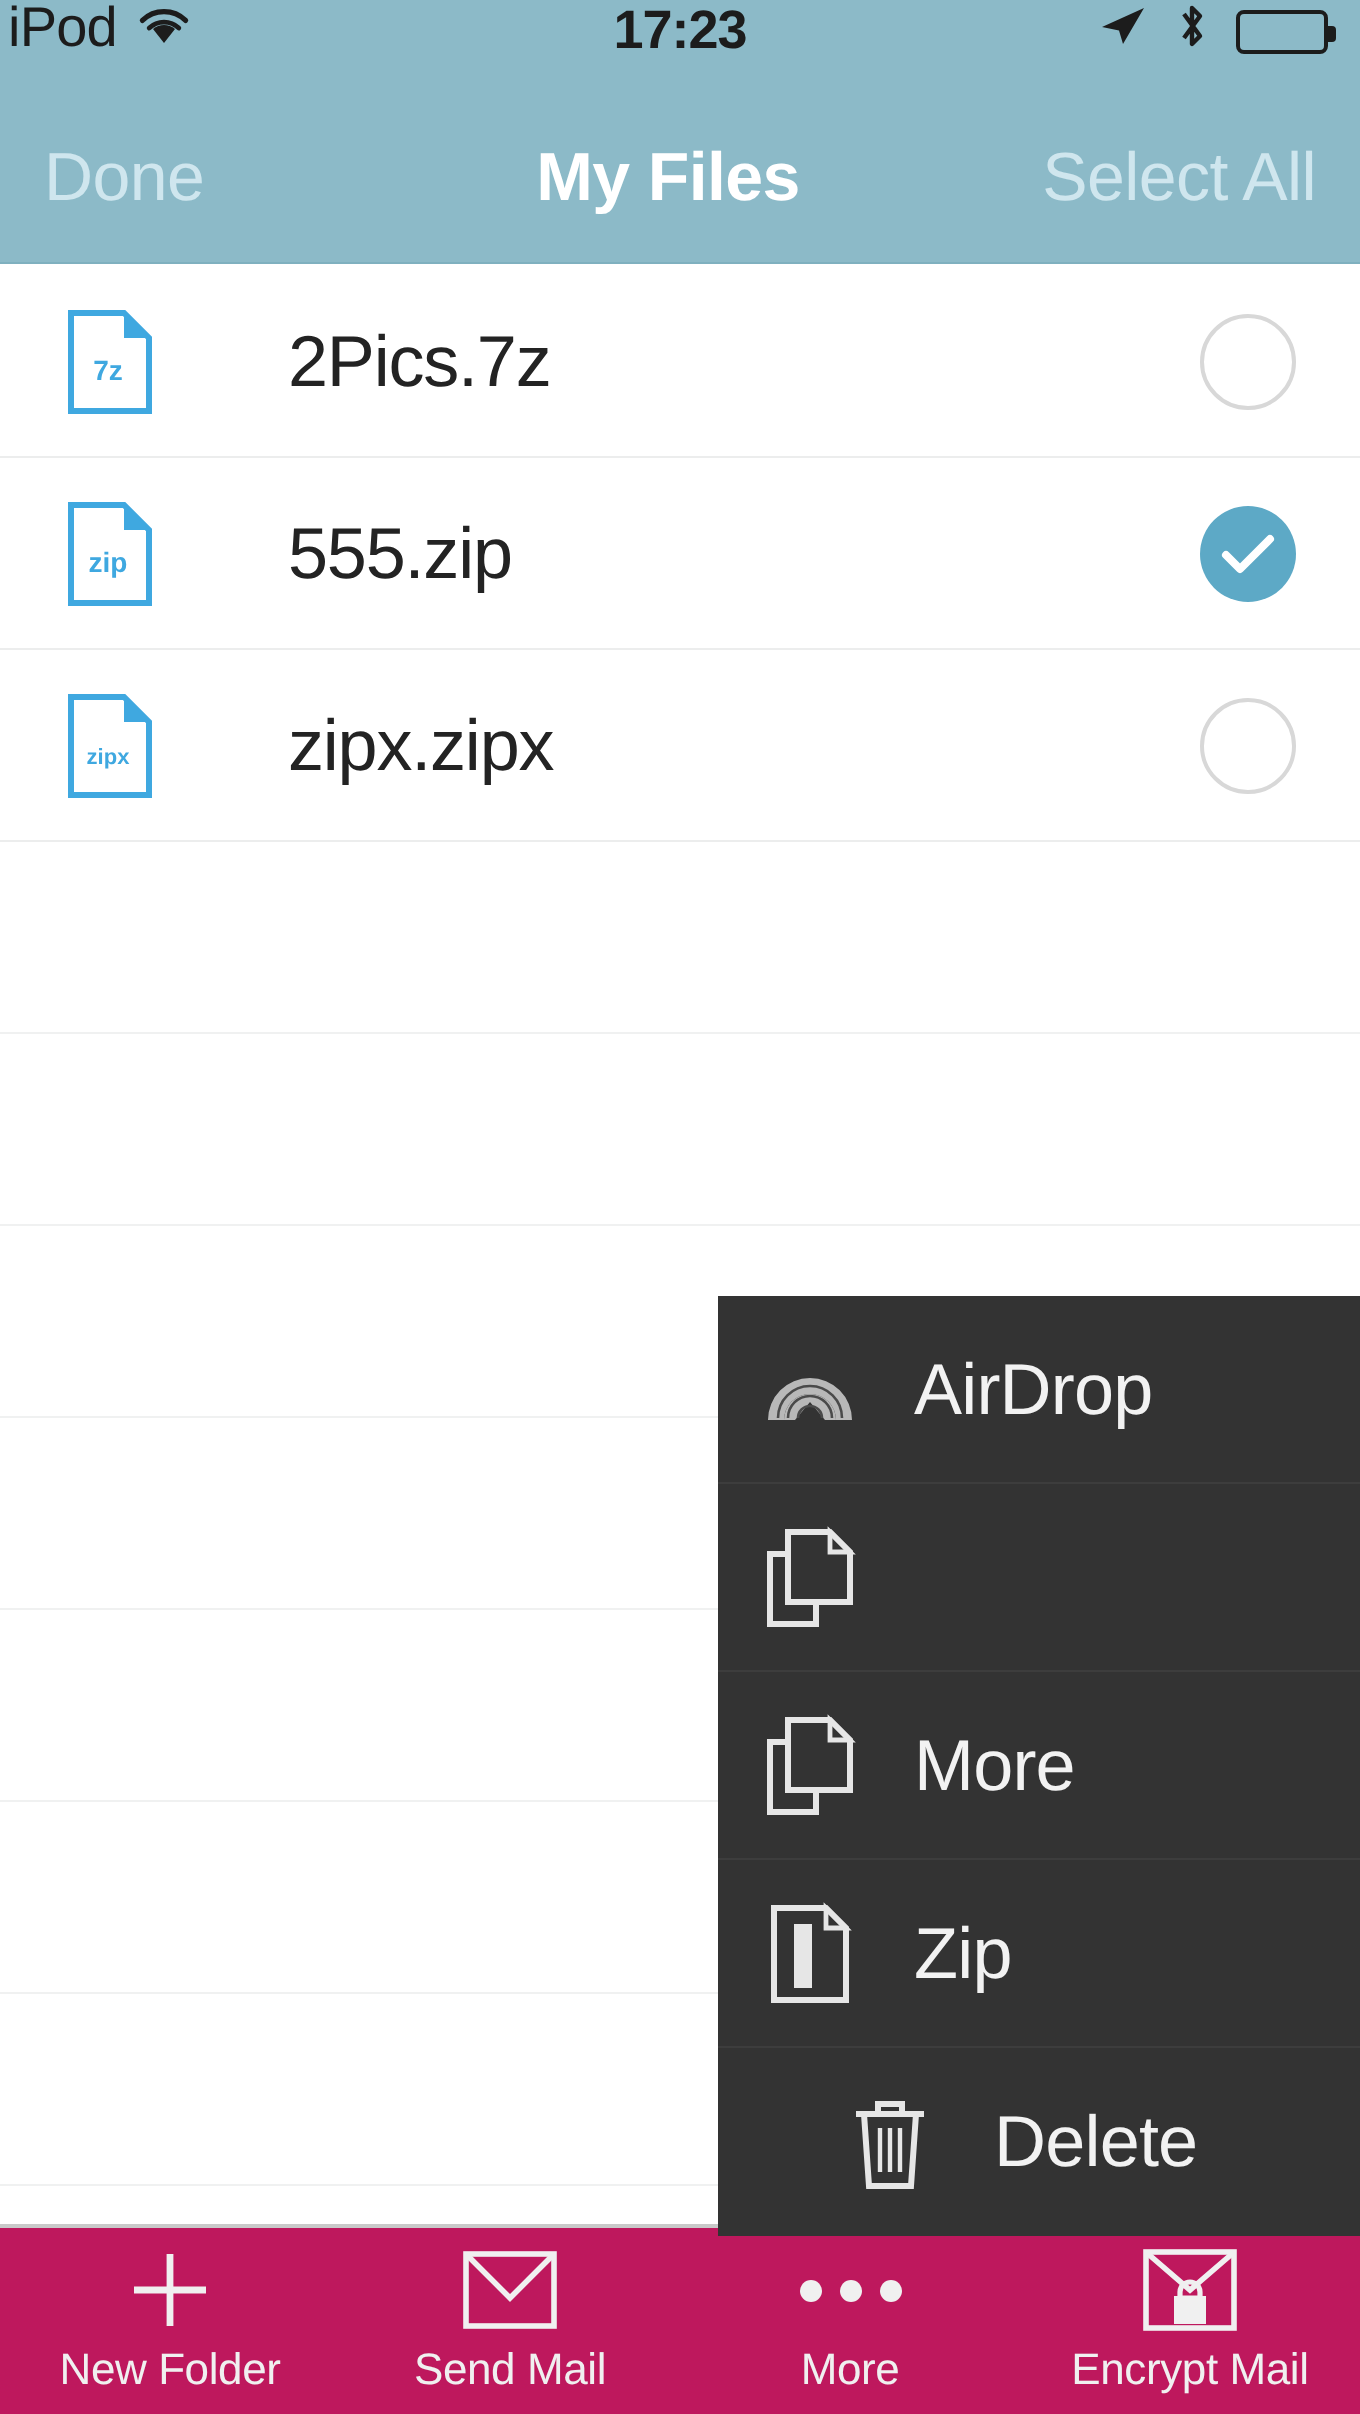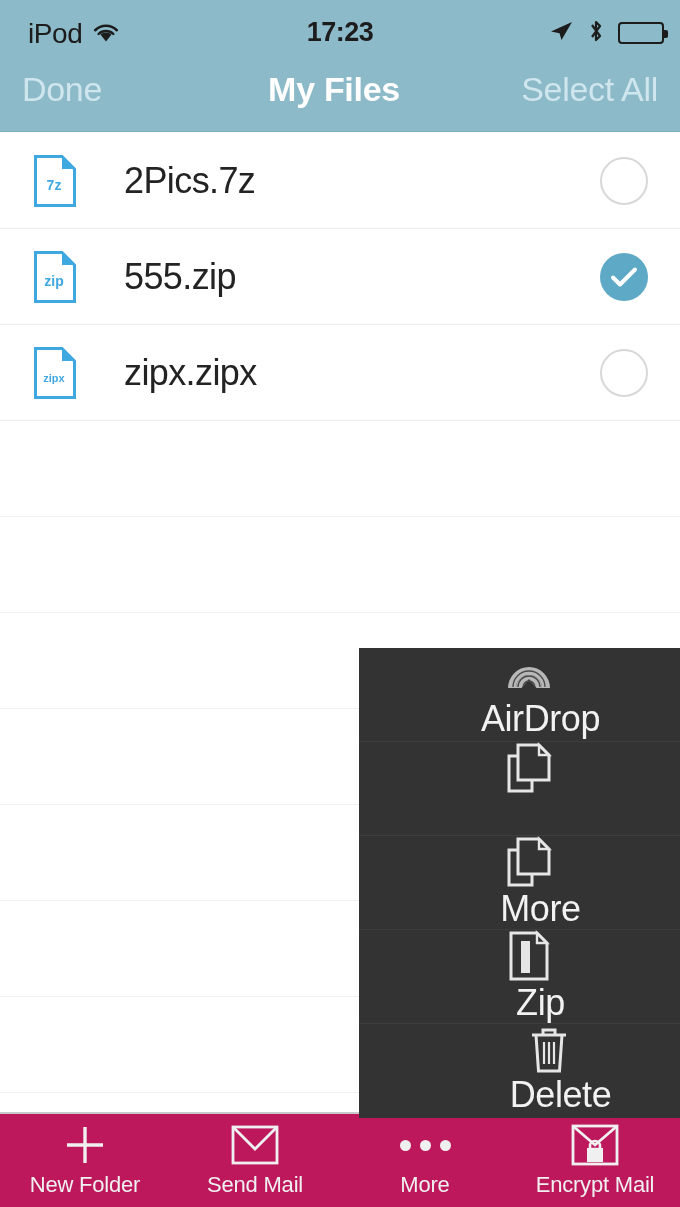--- a/index.html
+++ b/index.html
@@ -13,22 +13,22 @@
     font-family: "Liberation Sans", sans-serif;
     overflow: hidden;
     position: relative;
   }
 
   
   .status-bar {
     height: 48px;
     background: #8cbac8;
     display: flex;
-    align-items: flex-end;
-    padding: 0 28px;
+    align-items: flex-start;
+    padding: 0 4px;
     position: relative;
     box-sizing: border-box;
   }
   .status-left {
     display: flex;
     align-items: center;
     gap: 9px;
   }
   .carrier {
     font-size: 28px;
@@ -123,20 +123,21 @@
   }
   .file-row {
     height: 96px;
     display: flex;
     align-items: center;
     padding-left: 33px;
     padding-right: 32px;
     box-sizing: border-box;
     border-bottom: 1px solid #eceded;
     position: relative;
+    gap: 20px;
   }
   .row-empty { border-bottom: 1px solid #f0f1f1; }
 
   .file-icon {
     width: 44px;
     height: 54px;
     flex: 0 0 auto;
     position: relative;
   }
   .file-name {
@@ -174,21 +175,20 @@
     z-index: 20;
   }
   .menu-item {
     height: 94px;
     display: flex;
     align-items: center;
     padding-left: 18px;
     box-sizing: border-box;
     border-bottom: 1px solid #3d3d3d;
     cursor: pointer;
-    flex-direction: column;
   }
   .menu-item:last-child { border-bottom: none; margin-left: 40px; }
   .menu-icon {
     width: 56px;
     flex: 0 0 auto;
     display: flex;
     align-items: center;
     justify-content: center;
   }
   .menu-label {

